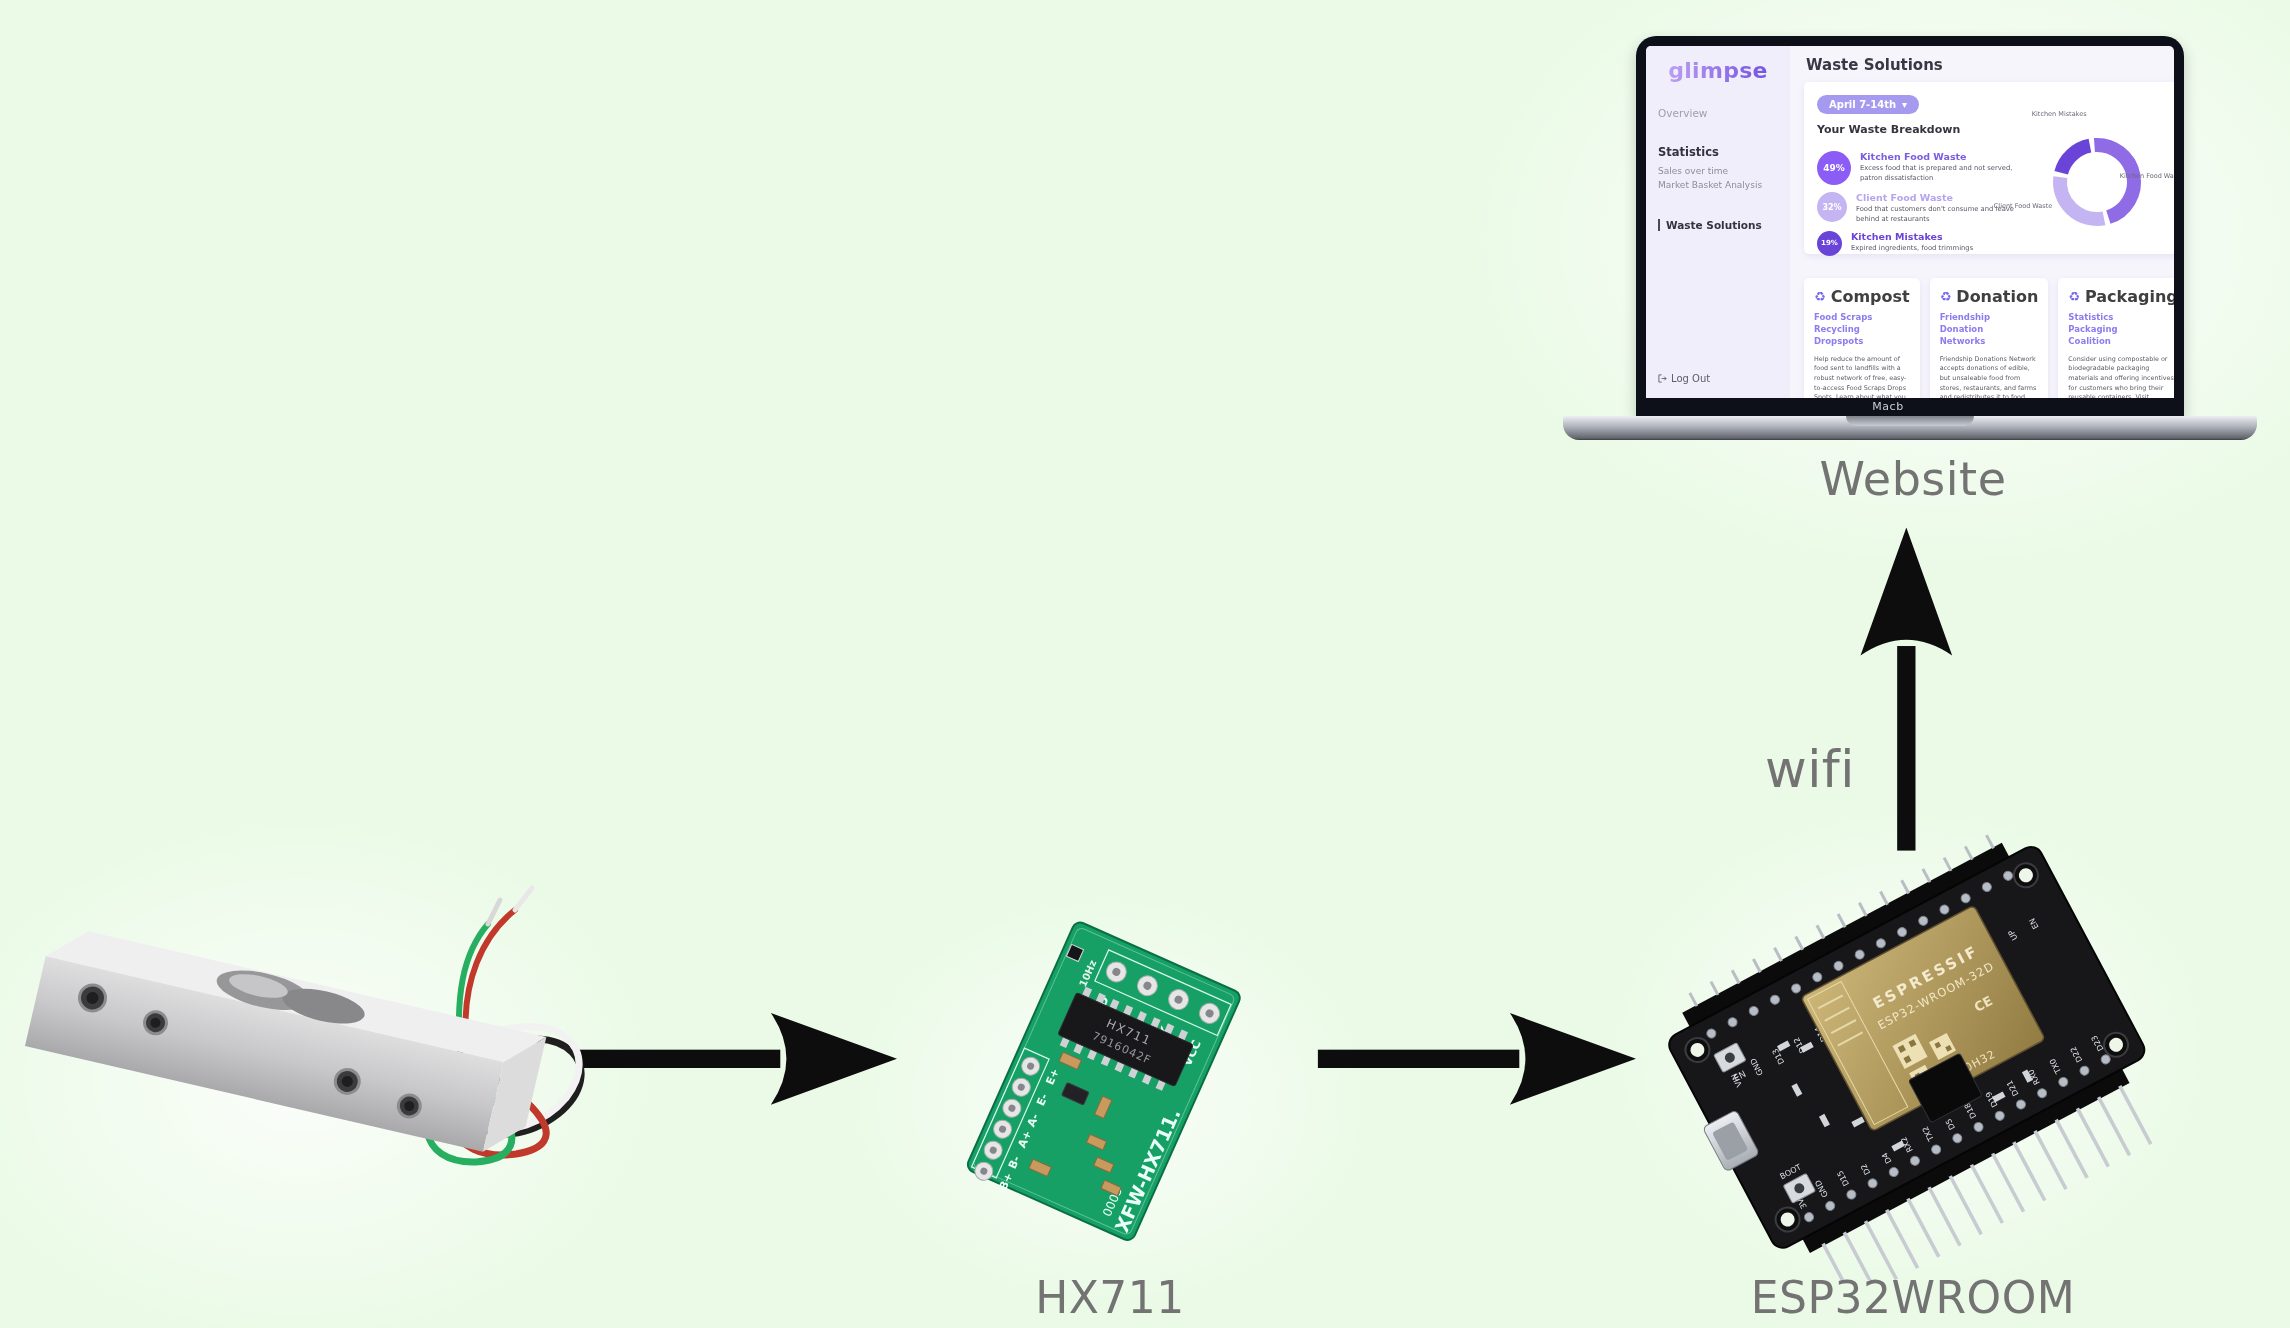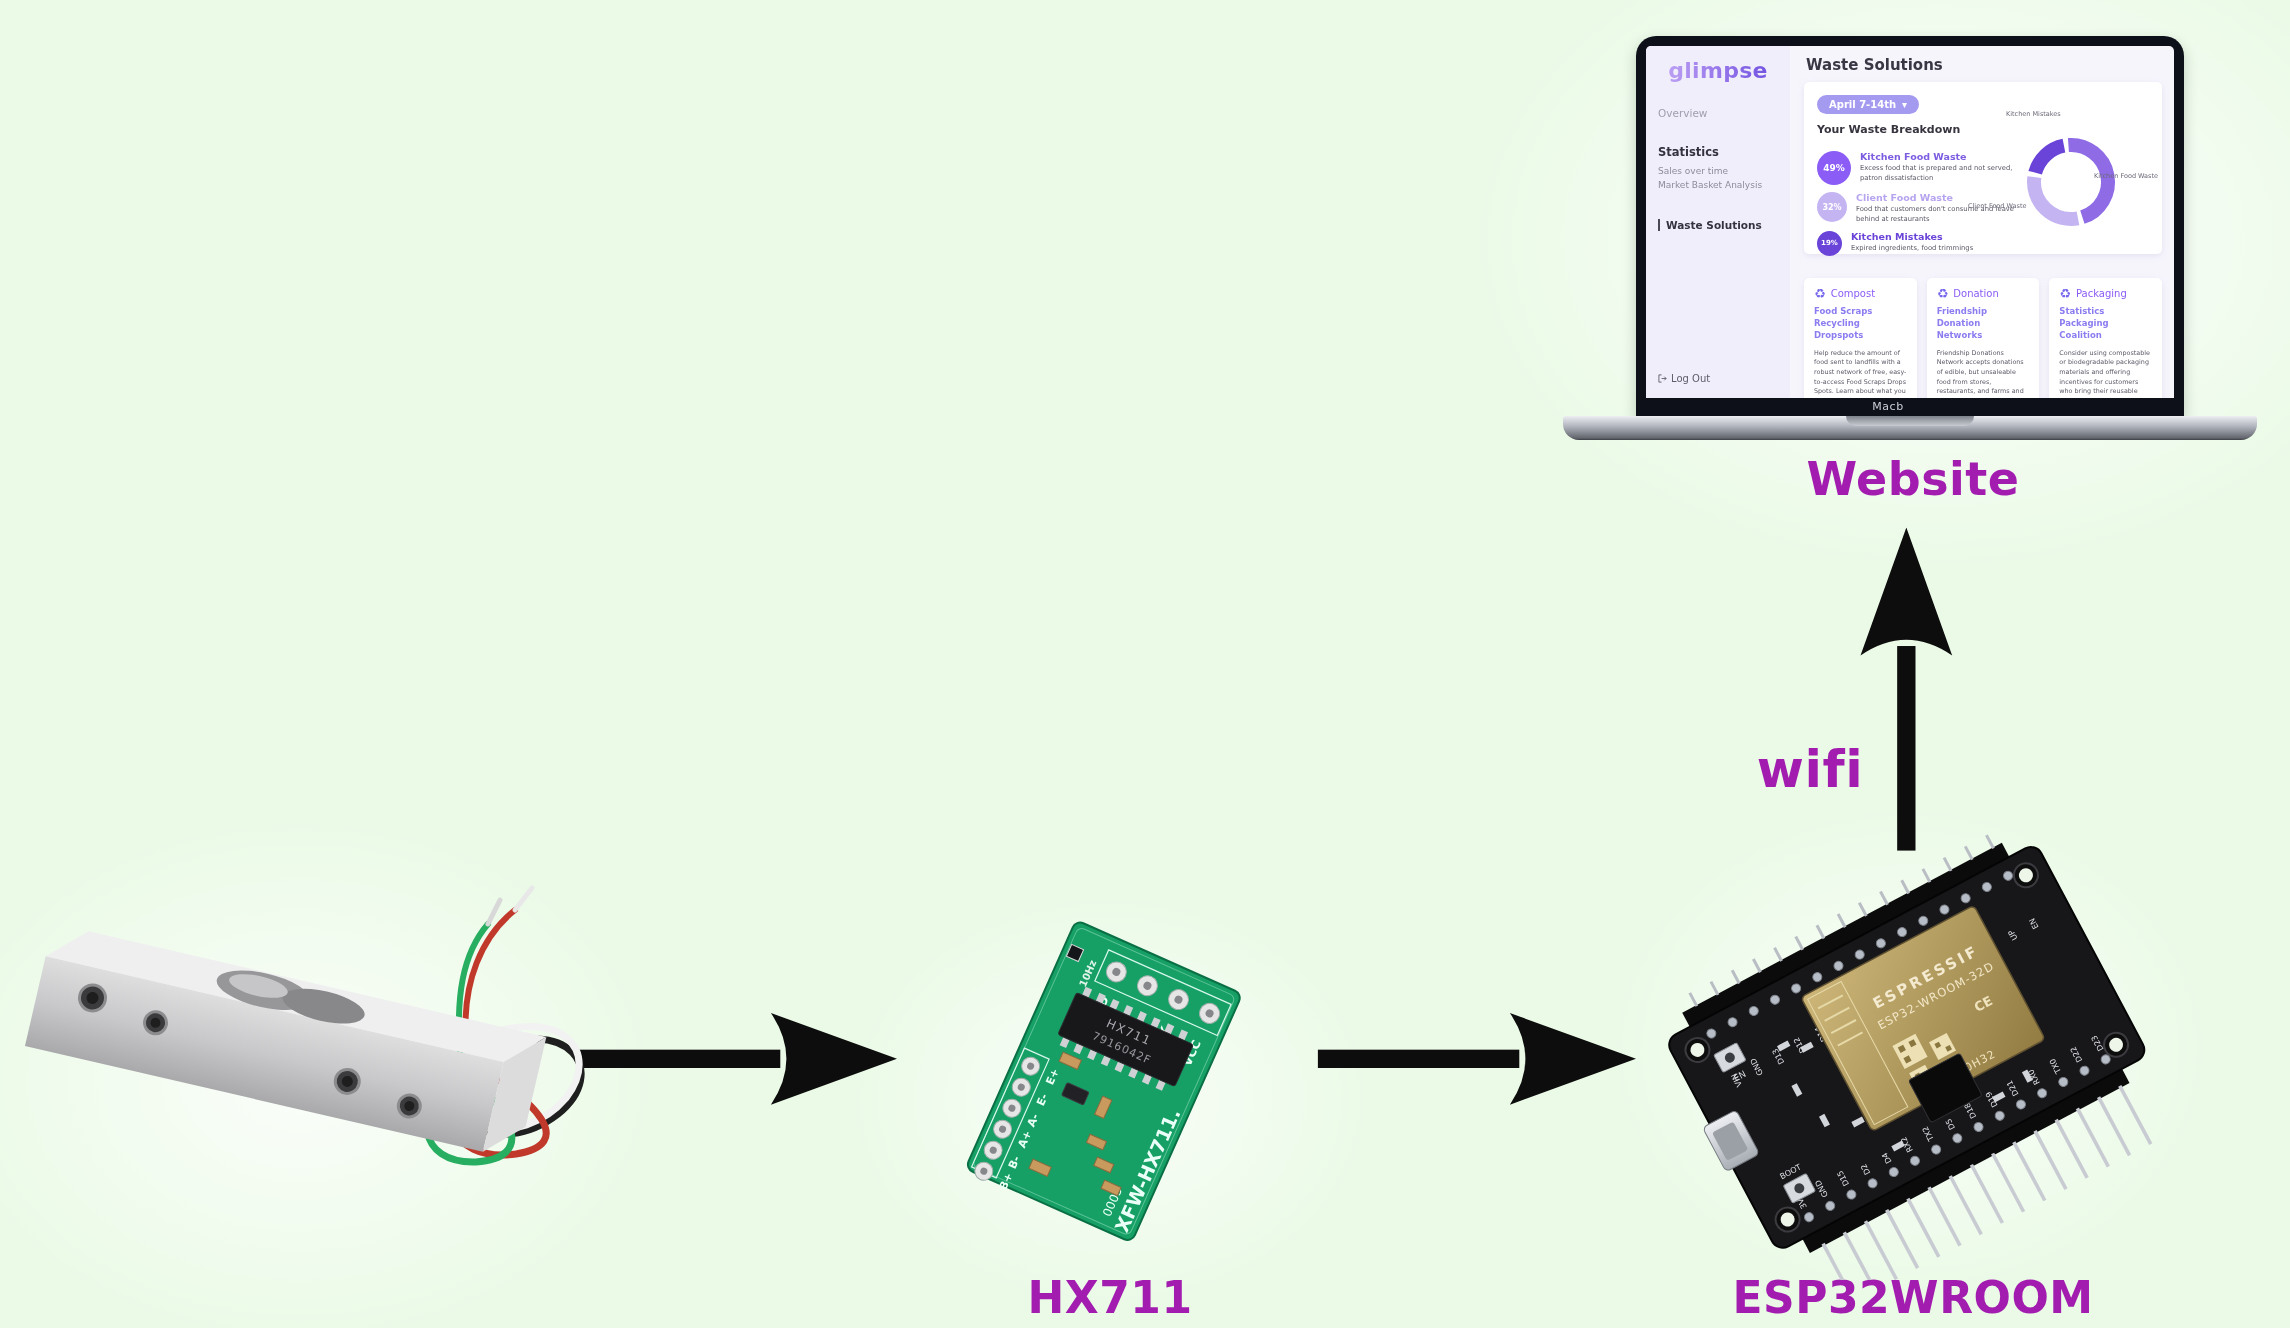--- a/index.html
+++ b/index.html
@@ -8,21 +8,21 @@
   .glow{position:absolute;border-radius:50%;pointer-events:none;}
   .glow-laptop{left:1430px;top:-120px;width:1020px;height:720px;
     background:radial-gradient(ellipse at center,rgba(255,255,255,.95),rgba(255,255,255,0) 68%);}
   .glow-sg{left:-80px;top:800px;width:760px;height:560px;
     background:radial-gradient(ellipse at center,rgba(255,255,255,.8),rgba(255,255,255,0) 70%);}
   .glow-hx{left:830px;top:880px;width:560px;height:440px;
     background:radial-gradient(ellipse at center,rgba(255,255,255,.75),rgba(255,255,255,0) 70%);}
   .glow-esp{left:1590px;top:790px;width:640px;height:520px;
     background:radial-gradient(ellipse at center,rgba(255,255,255,.8),rgba(255,255,255,0) 70%);}
 
-  .big-label{position:absolute;color:#a21caf;font-weight:bold;letter-spacing:.5px;
+  .big-label{position:absolute;color:#737373;font-weight:normal;letter-spacing:.5px;
              transform:translateX(-50%);white-space:nowrap;}
   .lbl-sg{left:285px;top:1228px;font-size:46px;}
   .lbl-hx{left:1110px;top:1272px;font-size:44px;}
   .lbl-esp{left:1913px;top:1272px;font-size:44px;}
   .lbl-web{left:1913px;top:452px;font-size:46px;}
   .lbl-wifi{left:1810px;top:740px;font-size:51px;}
 
   .arrow{position:absolute;}
   .arrow svg{display:block;width:100%;height:100%;}
   .arrow-1{left:577px;top:1008px;width:320px;height:100px;}
@@ -68,21 +68,21 @@
   .bd-title{font-size:9.5px;font-weight:bold;line-height:1.2;}
   .bd-desc{font-size:6.8px;color:#5b5866;line-height:1.35;width:158px;margin-top:2px;}
   .donut-wrap{position:absolute;right:4px;top:24px;width:190px;height:142px;}
   .donut-label{position:absolute;font-size:6.5px;color:#6b6877;white-space:nowrap;}
   .dl-km{left:38px;top:4px;} .dl-kfw{right:0px;top:66px;} .dl-cfw{left:0px;top:96px;}
 
   .solutions{display:flex;gap:10px;margin-top:24px;}
   .sol-card{flex:1;padding:9px 10px;min-height:118px;box-sizing:border-box;}
   .sol-head{display:flex;align-items:center;gap:5px;}
   .sol-icon{color:#7668ec;font-size:13px;line-height:1;}
-  .sol-title{font-size:10px;color:#8b5cf6;font-weight:400;}
+  .sol-title{font-size:16px;color:#404040;font-weight:700;}
   .sol-link{font-size:8.5px;color:#8b7cf0;font-weight:bold;margin:6px 0 7px;line-height:1.4;width:85%;}
   .sol-body{font-size:6.4px;color:#5d5a68;line-height:1.5;}
 
   .component{position:absolute;}
   svg text{font-family:"DejaVu Sans","Liberation Sans",sans-serif;}
 </style>
 </head>
 <body>
 
 <div class="stage">

